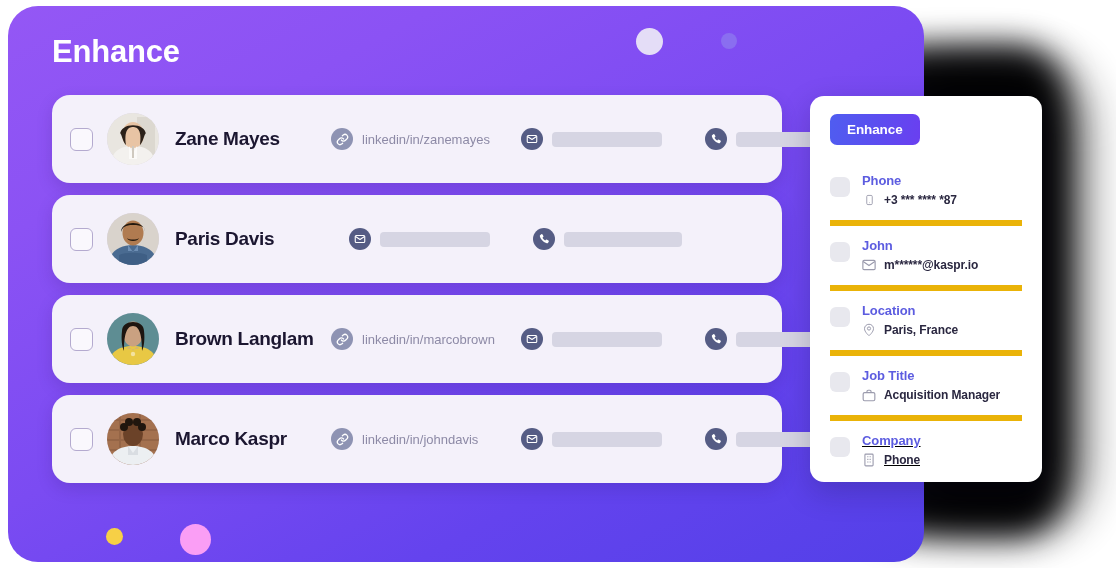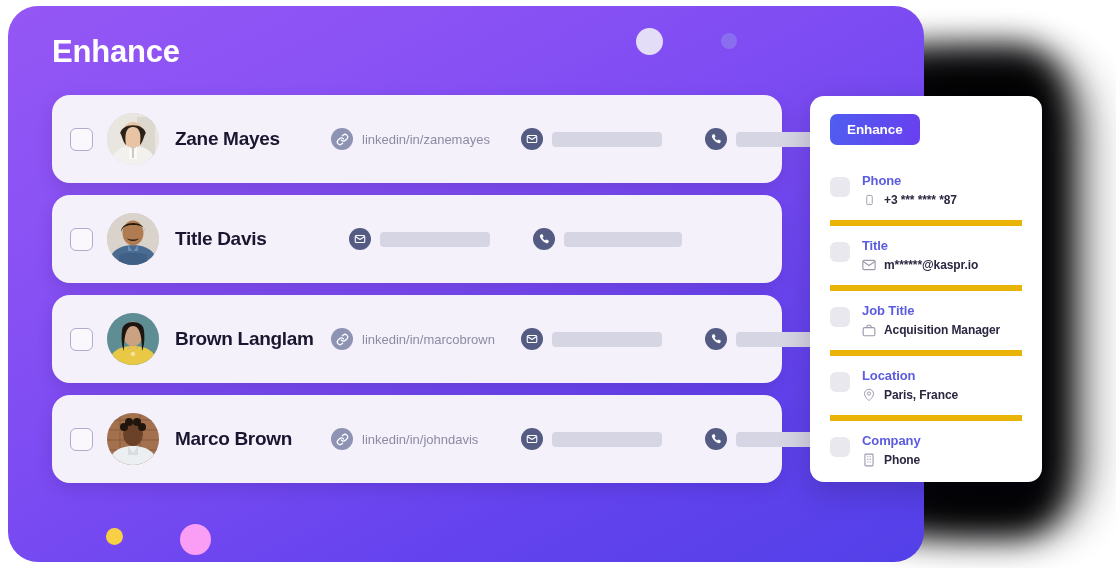--- a/index.html
+++ b/index.html
@@ -200,21 +200,21 @@
     letter-spacing: -0.1px;
   }
 
   .detail-list { margin-top: 16px; }
   .detail-item {
     display: flex;
     align-items: flex-start;
     padding: 12px 0 13px 0;
     border-bottom: 6px solid #eab308;
   }
-  .detail-item:last-child { border-bottom: none; }
+  .detail-item:last-child { border-bottom: none; text-decoration: underline; }
   .detail-check {
     flex: 0 0 auto;
     width: 20px;
     height: 20px;
     border-radius: 6px;
     background: #e8e8ee;
     margin-top: 4px;
     margin-right: 12px;
   }
   .detail-body { flex: 1 1 auto; min-width: 0; }
@@ -319,21 +319,21 @@
           <svg viewBox="0 0 52 52" xmlns="http://www.w3.org/2000/svg">
             <rect width="52" height="52" fill="#d9d3cc"></rect>
             <path d="M2 52 C2 38 13 32 26 32 C39 32 50 38 50 52 Z" fill="#4a6b91"></path>
             <ellipse cx="26" cy="20" rx="10.5" ry="12.5" fill="#b07b50"></ellipse>
             <path d="M14 19 C14 7 38 7 38 19 C38 14 35 12 26 12 C18 12 16 14 14 19 Z" fill="#23190f"></path>
             <path d="M20 25 C22 27 30 27 32 25 C31 29 21 29 20 25 Z" fill="#23190f"></path>
             <path d="M21 32 L26 39 L31 32 L31 38 L21 38 Z" fill="#6e8fb5"></path>
             <path d="M12 42 C18 39 34 39 40 42 L40 52 L12 52 Z" fill="#3f5f85"></path>
           </svg>
         </div>
-        <div class="contact-name">Title Davis</div>
+        <div class="contact-name">Paris Davis</div>
 
 
         <div class="field field-mail">
           <span class="field-icon mail">
             <svg width="12" height="12" viewBox="0 0 24 24" fill="none" stroke="#ffffff" stroke-width="2.2" stroke-linejoin="round">
               <rect x="2.5" y="5" width="19" height="14" rx="2"></rect>
               <path d="M3 7l9 6 9-6"></path>
             </svg>
           </span>
           <span class="placeholder-bar bar-mail"></span>
@@ -409,21 +409,21 @@
             <path d="M2 52 C2 39 13 33 26 33 C39 33 50 39 50 52 Z" fill="#eceff2"></path>
             <ellipse cx="26" cy="21" rx="10" ry="12" fill="#6b4228"></ellipse>
             <path d="M14 18 C14 7 38 7 38 18 C38 13 34 10 26 10 C18 10 15 13 14 18 Z" fill="#20160e"></path>
             <circle cx="17" cy="14" r="4" fill="#20160e"></circle>
               <circle cx="35" cy="14" r="4" fill="#20160e"></circle>
             <circle cx="22" cy="9" r="4" fill="#20160e"></circle>
               <circle cx="30" cy="9" r="4" fill="#20160e"></circle>
             <path d="M21 33 L26 40 L31 33 L31 42 L21 42 Z" fill="#d9dde2"></path>
           </svg>
         </div>
-        <div class="contact-name">Marco Brown</div>
+        <div class="contact-name">Marco Kaspr</div>
 
         <div class="field field-linkedin">
           <span class="field-icon link">
             <svg width="13" height="13" viewBox="0 0 24 24" fill="none" stroke="#ffffff" stroke-width="2.4" stroke-linecap="round">
               <path d="M10 13a5 5 0 007.5.5l3-3a5 5 0 00-7-7l-1.7 1.7"></path>
               <path d="M14 11a5 5 0 00-7.5-.5l-3 3a5 5 0 007 7l1.7-1.7"></path>
             </svg>
           </span>
           <span class="field-text">linkedin/in/johndavis</span>
         </div>
@@ -469,29 +469,45 @@
               </svg>
             </span>
             <span class="detail-value">+3 *** **** *87</span>
           </div>
         </div>
       </div>
 
       <div class="detail-item">
         <div class="detail-check"></div>
         <div class="detail-body">
-          <div class="detail-label">Title</div>
+          <div class="detail-label">John</div>
           <div class="detail-value-row">
             <span class="detail-glyph">
               <svg width="14" height="12" viewBox="0 0 24 20" fill="none" stroke="#9b9bad" stroke-width="2" stroke-linejoin="round">
                 <rect x="1.5" y="2" width="21" height="16" rx="2"></rect>
                 <path d="M2 4l10 7 10-7"></path>
               </svg>
             </span>
             <span class="detail-value">m******@kaspr.io</span>
+          </div>
+        </div>
+      </div>
+
+      <div class="detail-item">
+        <div class="detail-check"></div>
+        <div class="detail-body">
+          <div class="detail-label">Location</div>
+          <div class="detail-value-row">
+            <span class="detail-glyph">
+              <svg width="12" height="14" viewBox="0 0 24 26" fill="none" stroke="#9b9bad" stroke-width="2">
+                <path d="M12 1.5c-5 0-9 3.9-9 8.8 0 6.6 9 14.2 9 14.2s9-7.6 9-14.2c0-4.9-4-8.8-9-8.8z"></path>
+                <circle cx="12" cy="10" r="3.2"></circle>
+              </svg>
+            </span>
+            <span class="detail-value">Paris, France</span>
           </div>
         </div>
       </div>
 
       <div class="detail-item">
         <div class="detail-check"></div>
         <div class="detail-body">
           <div class="detail-label">Job Title</div>
           <div class="detail-value-row">
             <span class="detail-glyph">
@@ -501,36 +517,20 @@
               </svg>
             </span>
             <span class="detail-value">Acquisition Manager</span>
           </div>
         </div>
       </div>
 
       <div class="detail-item">
         <div class="detail-check"></div>
         <div class="detail-body">
-          <div class="detail-label">Location</div>
-          <div class="detail-value-row">
-            <span class="detail-glyph">
-              <svg width="12" height="14" viewBox="0 0 24 26" fill="none" stroke="#9b9bad" stroke-width="2">
-                <path d="M12 1.5c-5 0-9 3.9-9 8.8 0 6.6 9 14.2 9 14.2s9-7.6 9-14.2c0-4.9-4-8.8-9-8.8z"></path>
-                <circle cx="12" cy="10" r="3.2"></circle>
-              </svg>
-            </span>
-            <span class="detail-value">Paris, France</span>
-          </div>
-        </div>
-      </div>
-
-      <div class="detail-item">
-        <div class="detail-check"></div>
-        <div class="detail-body">
           <div class="detail-label">Company</div>
           <div class="detail-value-row">
             <span class="detail-glyph">
               <svg width="12" height="14" viewBox="0 0 20 24" fill="none" stroke="#9b9bad" stroke-width="1.9">
                 <rect x="3" y="2" width="14" height="20" rx="1.5"></rect>
                 <path d="M7 6.5h2M11 6.5h2M7 11h2M11 11h2M7 15.5h2M11 15.5h2"></path>
               </svg>
             </span>
             <span class="detail-value">Phone</span>
           </div>

